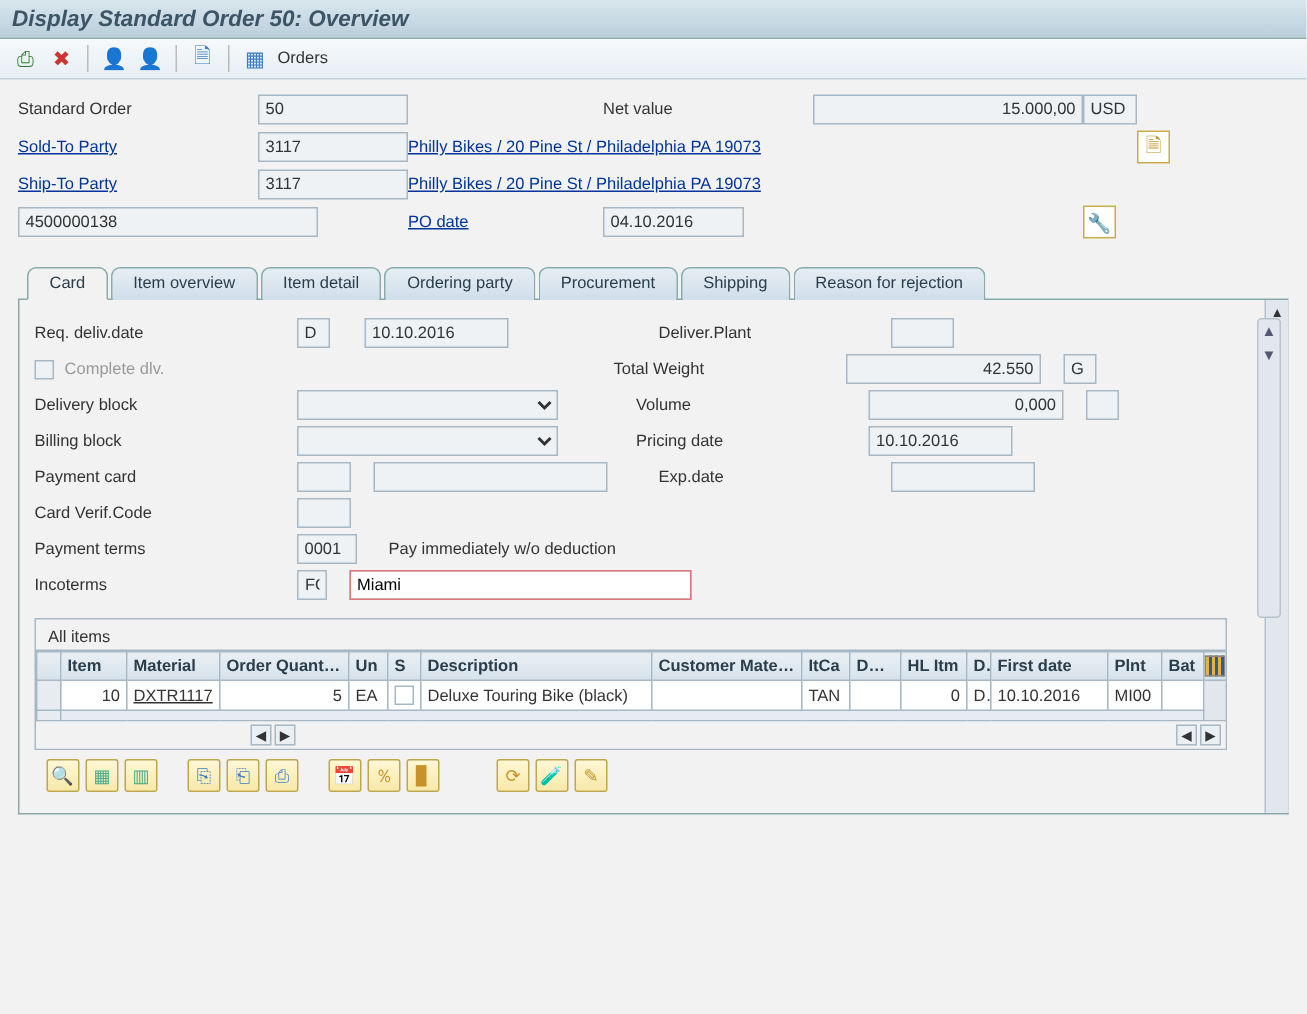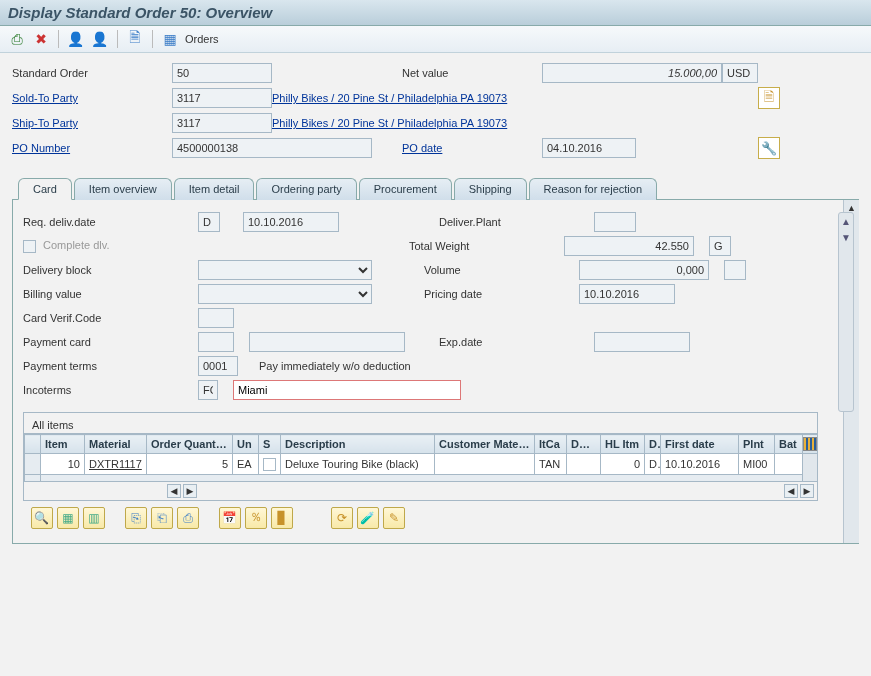--- a/index.html
+++ b/index.html
@@ -126,39 +126,38 @@
 </div>
 
 <div class="content">
 
   <div class="header-grid">
 
     <span class="lbl">Standard Order</span>
     <input class="fld ro" readonly="" value="50" style="">
     <span></span>
     <span class="lbl">Net value</span>
-    <input class="fld ro right-num" readonly="" style="text-align: right; font-style: italic;" value="15.000,00">
+    <input class="fld ro right-num" readonly="" style="text-align: right;" value="15.000,00">
     <input class="fld ro" readonly="" style="width: 36px;" value="USD">
     <span></span>
 
     <span class="lbl lbl-u">Sold-To Party</span>
     <input class="fld ro" readonly="" value="3117" style="">
     <div style="grid-column: span 4;">
       <span class="link">Philly Bikes / 20 Pine St / Philadelphia PA 19073</span>
     </div>
     <span class="icon-box" style="color:#c7922a; background:#fff;">🗎</span>
 
     <span class="lbl lbl-u">Ship-To Party</span>
     <input class="fld ro" readonly="" value="3117" style="">
     <div style="grid-column: span 4;">
       <span class="link">Philly Bikes / 20 Pine St / Philadelphia PA 19073</span>
     </div>
     <span></span>
 
-    <span class="lbl lbl-u">PO Number</span>
     <div style="grid-column: span 2;">
       <input class="fld ro" readonly="" style="width: 200px;" value="4500000138">
     </div>
     <span class="lbl lbl-u">PO date</span>
     <input class="fld ro" readonly="" style="width: 94px;" value="04.10.2016">
     <span></span>
     <span class="icon-box" style="background:#fff;">🔧</span>
   </div>
 
   <div class="tab-strip">
@@ -204,39 +203,39 @@
     <div class="pane-row">
       <span class="pane-lbl">Delivery block</span>
       <select class="fld ro" style="width:174px;"><option></option></select>
       <span style="width:22px;"></span>
       <span class="pane-lbl" style="width:140px;">Volume</span>
       <input class="fld ro right-num" readonly="" style="width: 130px; text-align: right;" value="0,000">
       <input class="fld ro" readonly="" style="width: 22px;">
     </div>
 
     <div class="pane-row">
-      <span class="pane-lbl">Billing value</span>
+      <span class="pane-lbl">Billing block</span>
       <select class="fld ro" style="width:174px;"><option></option></select>
       <span style="width:22px;"></span>
       <span class="pane-lbl" style="width:140px;">Pricing date</span>
       <input class="fld ro" readonly="" style="width: 96px;" value="10.10.2016">
-    </div>
-
-    <div class="pane-row">
-      <span class="pane-lbl">Card Verif.Code</span>
-      <input class="fld ro" readonly="" style="width: 36px;">
     </div>
 
     <div class="pane-row">
       <span class="pane-lbl">Payment card</span>
       <input class="fld ro" readonly="" style="width: 36px;">
       <input class="fld ro" readonly="" style="width: 156px;">
       <span style="width:4px;"></span>
       <span class="pane-lbl" style="width:140px;">Exp.date</span>
       <input class="fld ro" readonly="" style="width: 96px;">
+    </div>
+
+    <div class="pane-row">
+      <span class="pane-lbl">Card Verif.Code</span>
+      <input class="fld ro" readonly="" style="width: 36px;">
     </div>
 
     <div class="pane-row">
       <span class="pane-lbl">Payment terms</span>
       <input class="fld ro" readonly="" style="width: 40px;" value="0001">
       <span style="margin-left:6px;">Pay immediately w/o deduction</span>
     </div>
 
     <div class="pane-row">
       <span class="pane-lbl">Incoterms</span>

